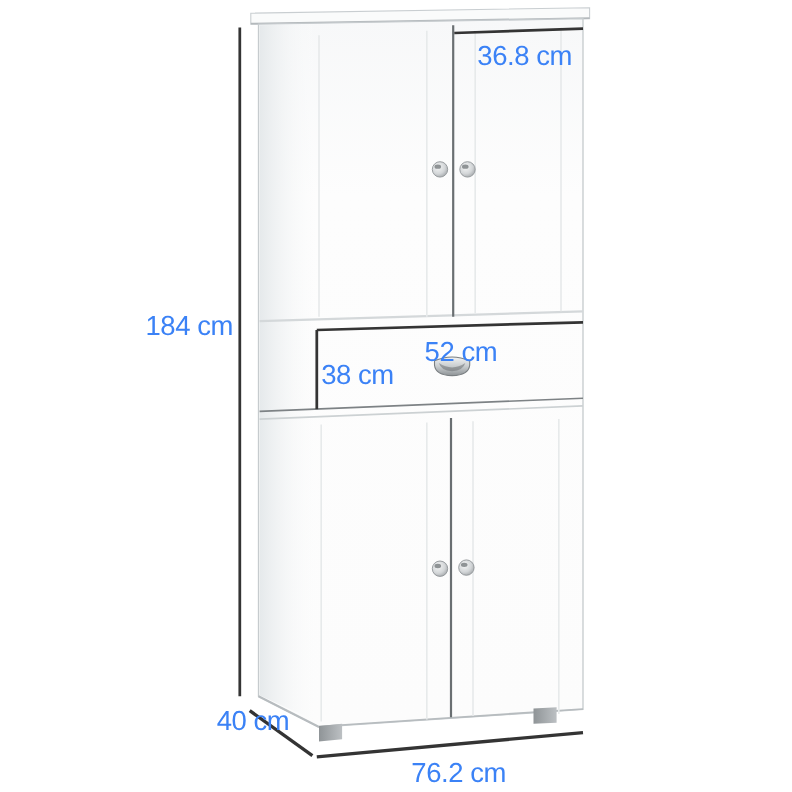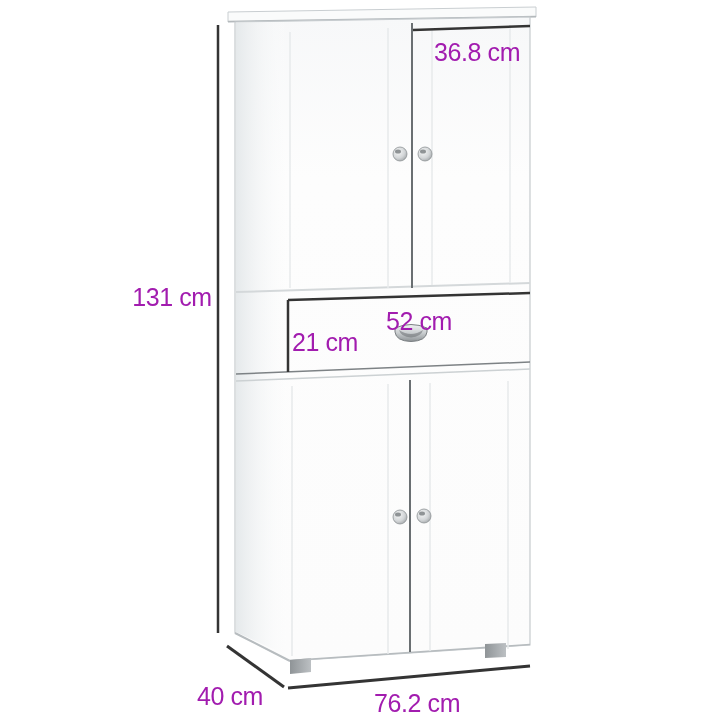--- a/index.html
+++ b/index.html
@@ -9,32 +9,32 @@
     background:#ffffff;
     overflow:hidden;
     font-family:"Liberation Sans",sans-serif;
   }
   .illustration{position:absolute;left:0;top:0;}
   .dim-label{
     position:absolute;
     transform:translate(-50%,-50%);
     font-size:25px;
     line-height:1;
-    color:#a21caf;
+    color:#3b82f6;
     letter-spacing:-0.4px;
     white-space:nowrap;
     font-family:"Liberation Sans",sans-serif;
   }
   
   .lbl-height  {left:172px;top:297px;}
   .lbl-topdoor {left:477px;top:52px;}
   .lbl-updoor  {left:363px;top:178px;}
   .lbl-drawerw {left:419px;top:321px;}
   .lbl-drawerh {left:325px;top:342px;}
-  .lbl-depth   {left:230px;top:656px;margin-top:40px;}
+  .lbl-depth   {left:230px;top:656px;}
   .lbl-width   {left:417px;top:703px;}
 </style>
 </head>
 <body>
 
 <div class="stage">
 
   <svg class="illustration" width="720" height="720" viewBox="0 0 720 720">
     <defs>
       <linearGradient id="leftShade" x1="0" y1="0" x2="1" y2="0">
@@ -120,20 +120,20 @@
     <g stroke="#343434">
       <line x1="218" y1="25" x2="218" y2="633" stroke-width="2.5"></line>
       <line x1="413" y1="30" x2="530" y2="26" stroke-width="2.5"></line>
       <line x1="288" y1="300" x2="530" y2="293" stroke-width="2.5"></line>
       <line x1="288" y1="300" x2="288" y2="372" stroke-width="2.5"></line>
       <line x1="227" y1="646" x2="284" y2="687" stroke-width="3"></line>
       <line x1="288" y1="688" x2="530" y2="666" stroke-width="3"></line>
     </g>
   </svg>
 
-  <div class="dim-label lbl-height">131 cm</div>
+  <div class="dim-label lbl-height">184 cm</div>
   <div class="dim-label lbl-topdoor">36.8 cm</div>
   <div class="dim-label lbl-drawerw">52 cm</div>
-  <div class="dim-label lbl-drawerh">21 cm</div>
+  <div class="dim-label lbl-drawerh">38 cm</div>
   <div class="dim-label lbl-depth">40 cm</div>
   <div class="dim-label lbl-width">76.2 cm</div>
 
 </div>
 
 </body></html>

